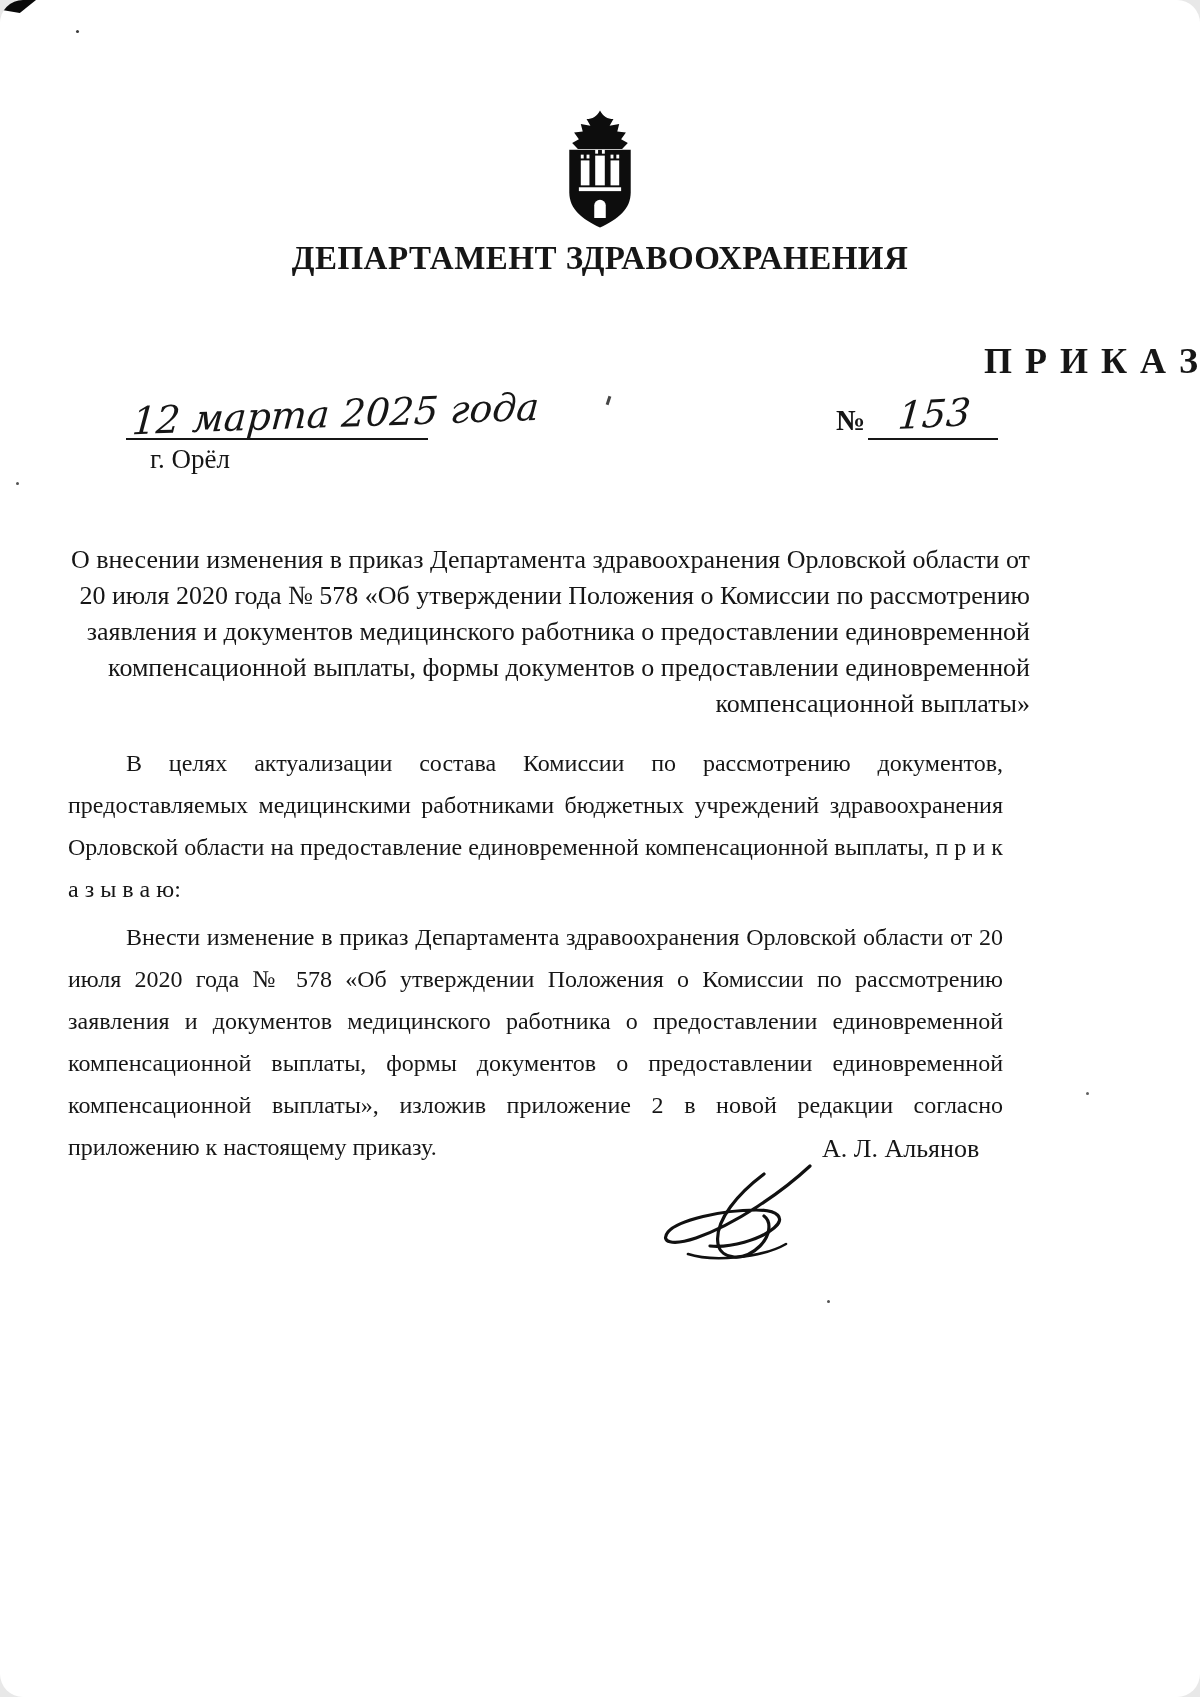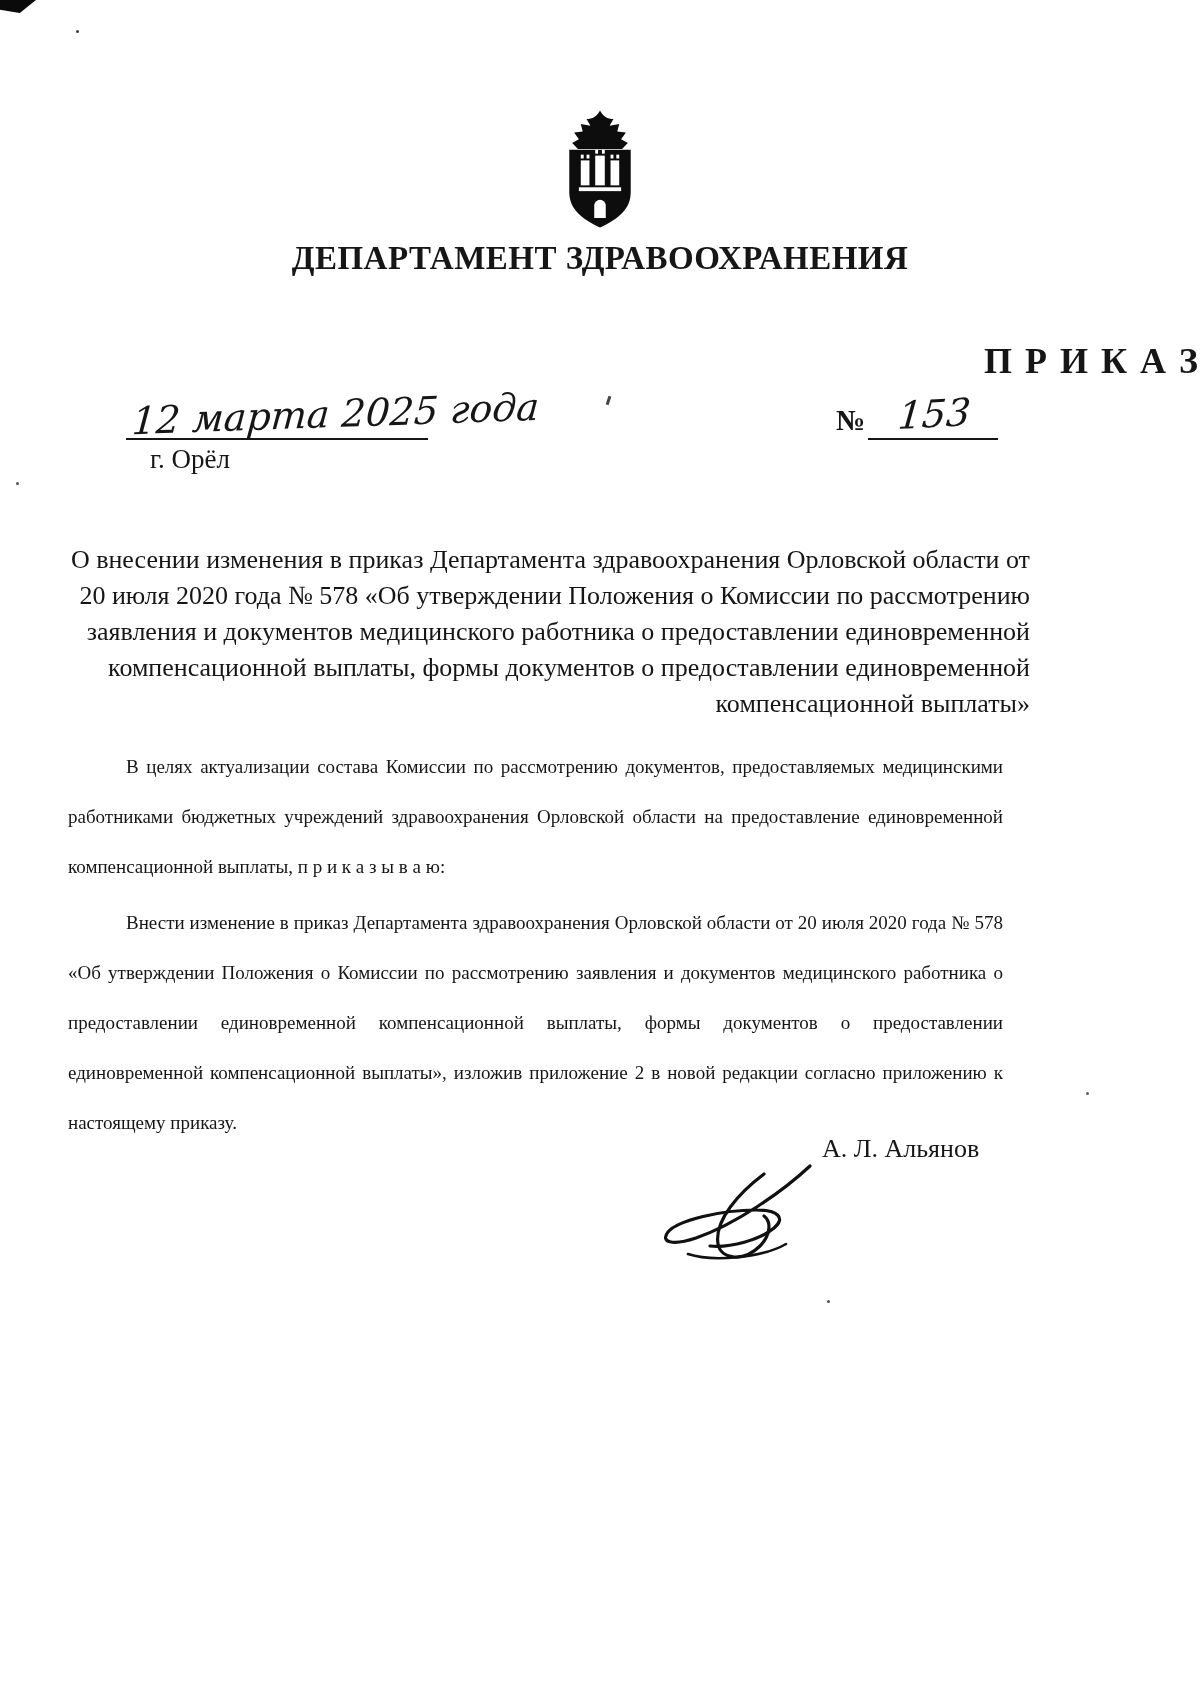--- a/index.html
+++ b/index.html
@@ -4,20 +4,21 @@
 <style>
   html,body{margin:0;padding:0;background:#e8e8e8;}
   .page{
     position:relative;
     width:1200px;height:1697px;
     margin:0 auto;
     background:#ffffff;
     font-family:"Liberation Serif", serif;
     color:#161616;
     overflow:hidden;
+    border-radius:23px;
   }
   
   .artifact{position:absolute;background:#0a0a0a;}
   .a1{top:0;left:0;width:36px;height:13px;clip-path:polygon(0 0,100% 0,55% 100%,0 75%);}
   .a2{top:30px;left:76px;width:3px;height:3px;border-radius:50%;opacity:.8;}
   .a3{top:396px;left:607px;width:3px;height:9px;transform:rotate(18deg);opacity:.75;}
   .a4{top:482px;left:16px;width:3px;height:3px;border-radius:50%;opacity:.7;}
   .a5{top:1092px;left:1086px;width:3px;height:3px;border-radius:50%;opacity:.65;}
   .a6{top:1300px;left:827px;width:3px;height:3px;border-radius:50%;opacity:.7;}
 
@@ -53,21 +54,21 @@
   .num-line{position:absolute;top:438px;left:868px;width:130px;height:2px;background:#161616;}
 
   .title{
     position:absolute;top:542px;left:70px;width:960px;
     text-align:right;font-size:26px;line-height:36px;
   }
 
   .body-wrap{position:absolute;top:742px;left:68px;width:935px;}
   .body-wrap p{
     margin:0 0 6px 0;
-    font-size:19px;line-height:50px;
+    font-size:24px;line-height:42px;
     text-align:justify;text-indent:58px;
   }
 
   .sig-pos1{position:absolute;top:1150px;left:64px;font-size:25.5px;white-space:nowrap;}
   .sig-pos2{position:absolute;top:1184px;left:64px;width:430px;text-align:center;font-size:25.5px;white-space:nowrap;}
   .sig-scribble{position:absolute;top:1158px;left:652px;width:172px;height:118px;}
   .sig-name{position:absolute;top:1134px;left:822px;font-size:26px;white-space:nowrap;}
 </style>
 </head>
 <body>

